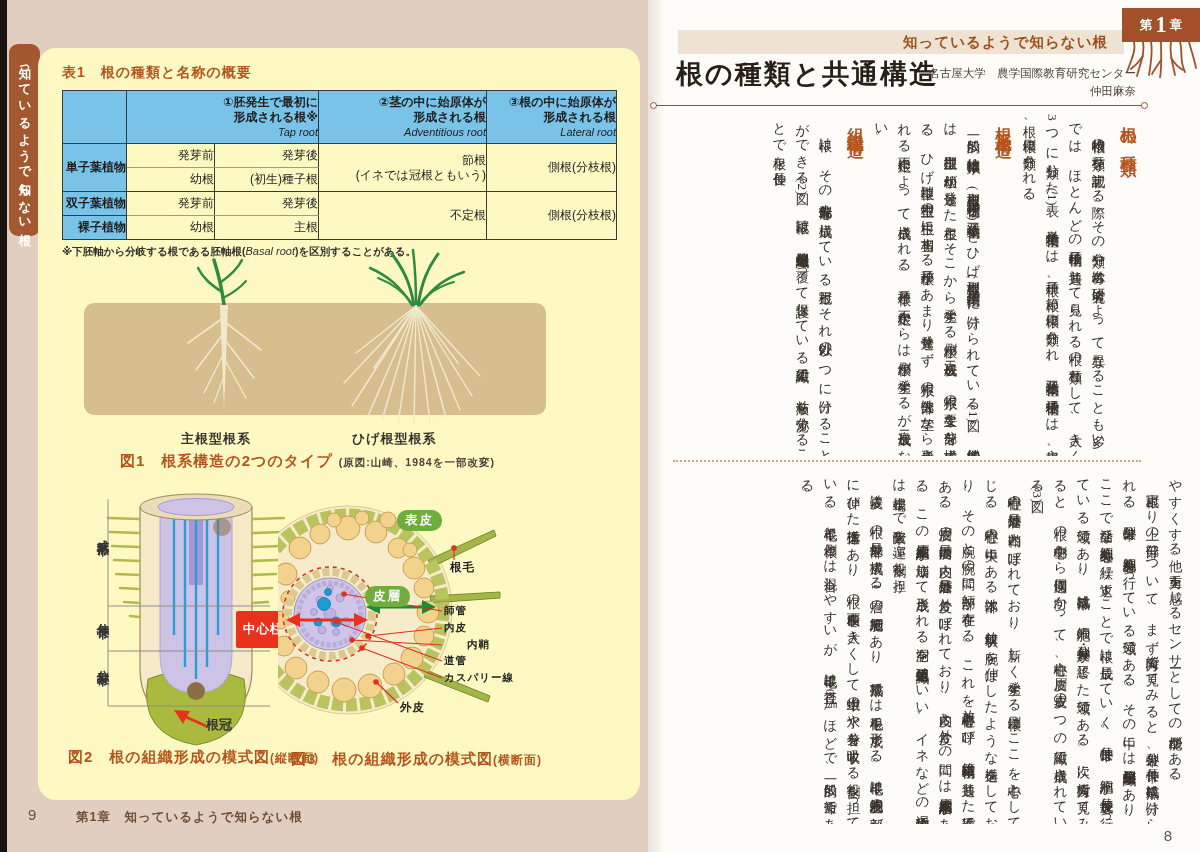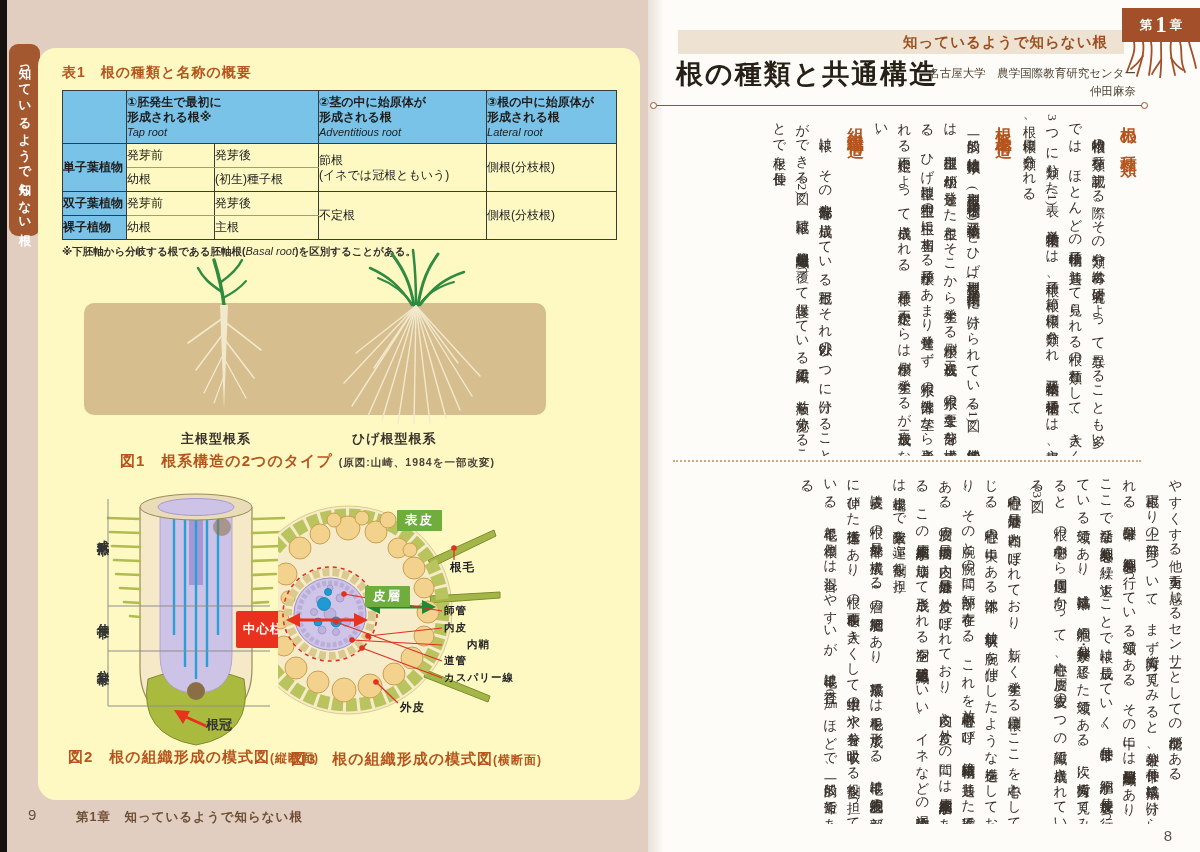--- a/index.html
+++ b/index.html
@@ -9,21 +9,21 @@
 
   
   .tab{position:absolute;left:9px;top:44px;width:31px;height:192px;background:#a3582f;border-radius:9px;
        display:flex;justify-content:center;padding-top:13px;box-sizing:border-box;}
   .tab span{writing-mode:vertical-rl;text-orientation:mixed;color:#fff;font-size:12.5px;font-weight:bold;letter-spacing:2px;}
 
   
   .left-card{position:absolute;left:38px;top:48px;width:602px;height:752px;background:#fef9c3;border-radius:18px;}
   .tbl-title{position:absolute;left:24px;top:16px;color:#b5541c;font-size:14px;font-weight:bold;letter-spacing:1px;}
   table.roots{position:absolute;left:24px;top:42px;width:554px;border-collapse:collapse;table-layout:fixed;
-              text-align:left;font-size:12px;color:#1d1d1d;}
+              text-align:right;font-size:12px;color:#1d1d1d;}
   table.roots th,table.roots td{border:1px solid #3a3a3a;padding:0;line-height:1.25;}
   table.roots thead th{height:52px;background:#79c3e8;font-weight:bold;}
   table.roots .rowhead{background:#79c3e8;font-weight:bold;}
   table.roots tbody td,table.roots tbody th{height:23px;}
   .en{font-style:italic;font-weight:normal;font-size:11px;}
   .dot-r{border-right:1px dotted #666 !important;}
   .thin-b{border-bottom:1px solid #9a9a9a !important;}
   .dot-b{border-bottom:1px dotted #666 !important;}
   .footnote{position:absolute;left:24px;top:197px;font-size:10.5px;font-weight:bold;color:#33302c;}
 
@@ -34,21 +34,21 @@
   .fig1{position:absolute;left:18px;top:200px;width:545px;height:200px;}
   .fig1 .flabel{position:absolute;font-size:13px;font-weight:bold;color:#3a332c;letter-spacing:1px;}
 
   .fig2-svg{position:absolute;left:18px;top:437px;}
   .fig3-svg{position:absolute;left:240px;top:442px;}
   .vlabel{position:absolute;writing-mode:vertical-rl;font-size:12.5px;font-weight:bold;color:#333;letter-spacing:2px;}
   .rootcap-label{position:absolute;left:168px;top:668px;font-size:13px;font-weight:bold;color:#333;}
   .stele-box{position:absolute;left:198px;top:563px;background:#e8321e;color:#fff;font-size:12.5px;font-weight:bold;
              padding:10px 7px;border-radius:2px;letter-spacing:1px;}
   .green-box{position:absolute;background:#6fae3c;color:#fff;font-size:12.5px;font-weight:bold;
-             padding:2px 8px;letter-spacing:2px;border-radius:1px;}
+             padding:2px 8px;letter-spacing:2px;border-radius:10px;}
   .anat{position:absolute;font-size:10.5px;font-weight:bold;color:#222;letter-spacing:1px;white-space:nowrap;}
 
   .foot-l-num{position:absolute;left:28px;top:806px;font-size:15px;color:#5f5348;}
   .foot-l-txt{position:absolute;left:76px;top:809px;font-size:12.5px;font-weight:bold;color:#6e4f35;letter-spacing:1px;}
 
   
   .right-page{position:absolute;left:648px;top:0;width:552px;height:852px;background:#fdfcf8;}
   .right-page::before{content:"";position:absolute;left:0;top:0;width:16px;height:100%;
                       background:linear-gradient(to right, rgba(120,90,60,.16), rgba(120,90,60,0));}
   .band{position:absolute;left:30px;top:30px;width:446px;height:24px;background:#eee2d2;

